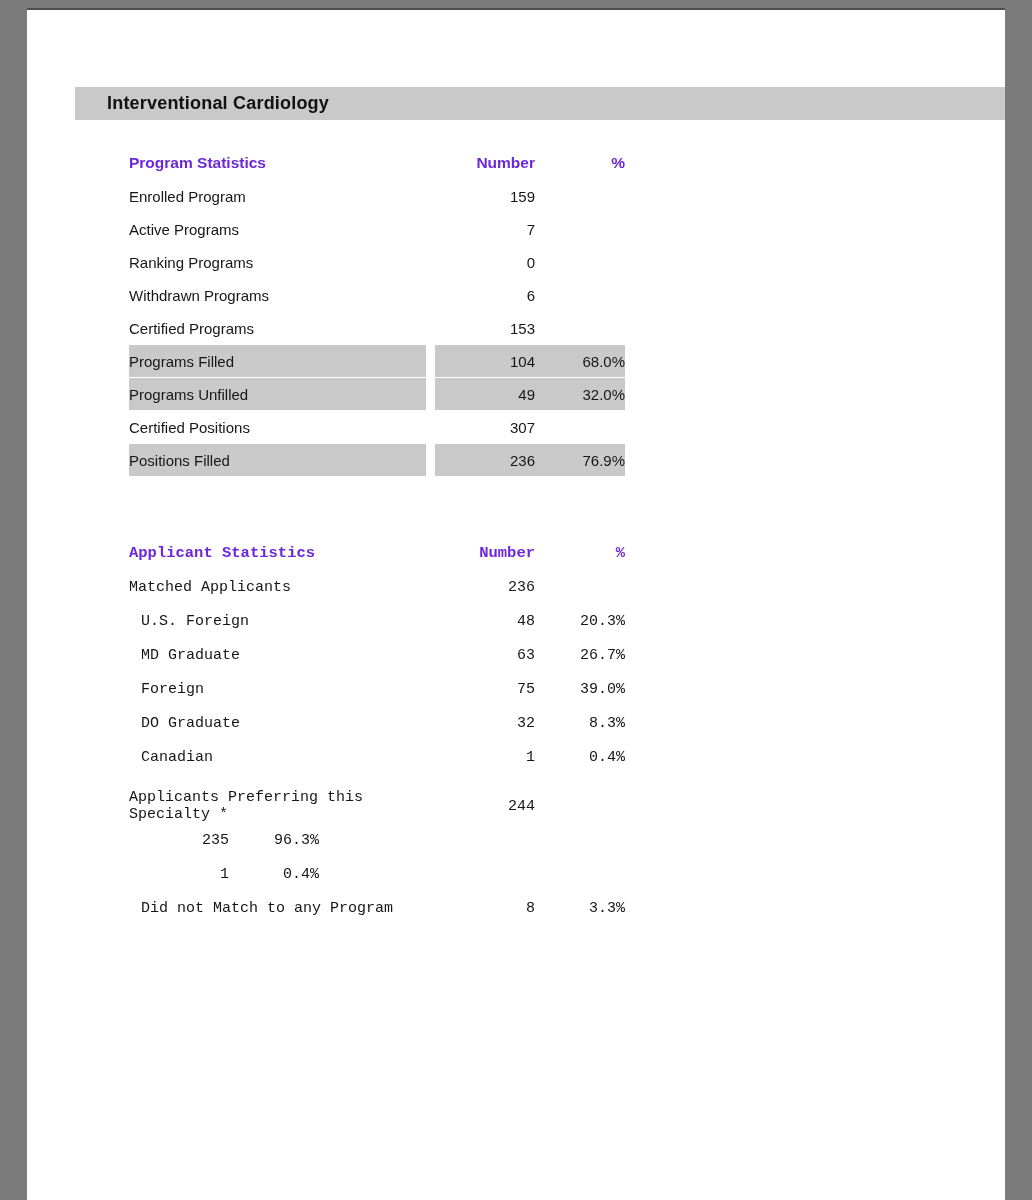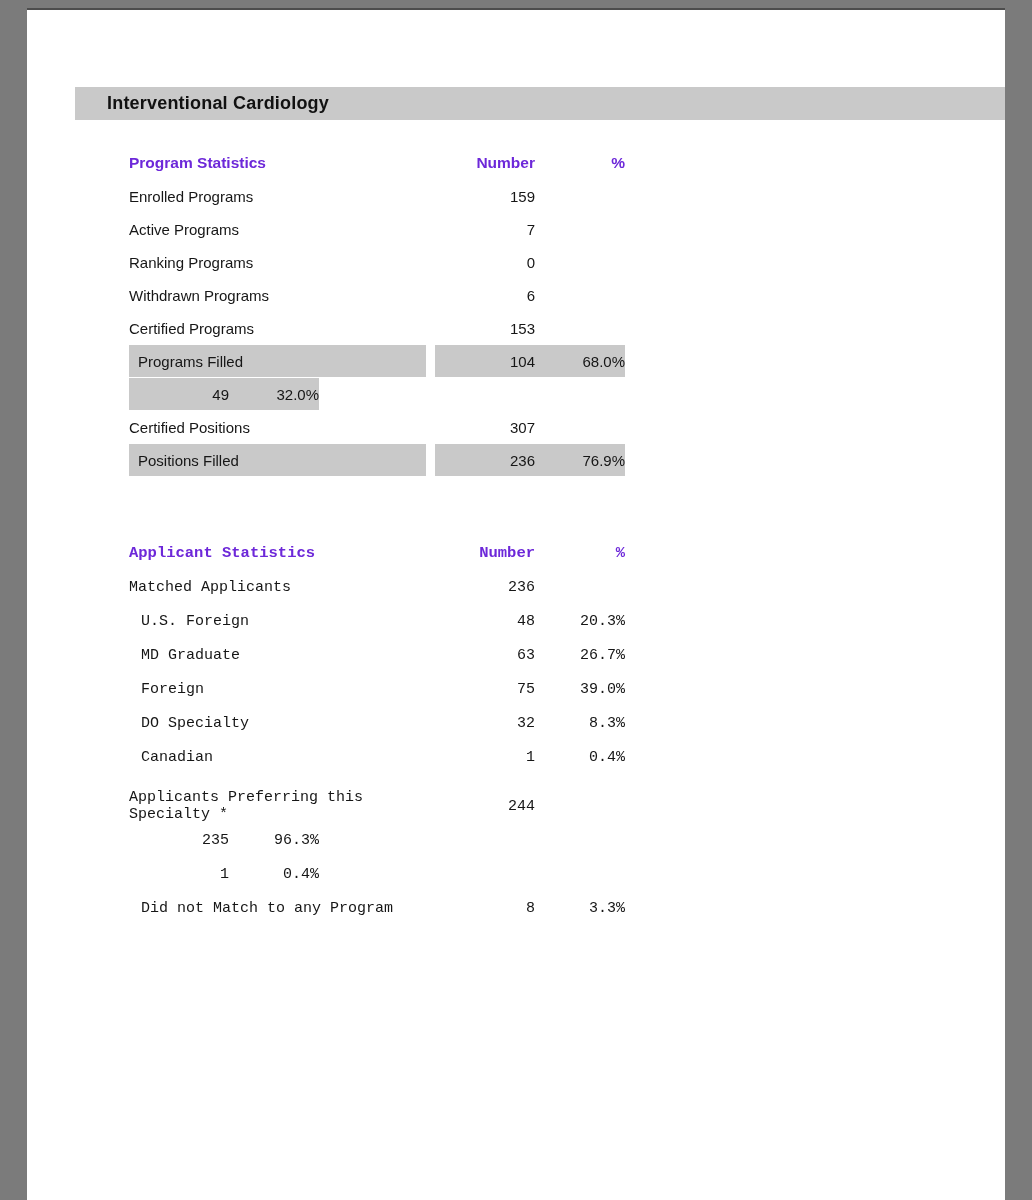--- a/index.html
+++ b/index.html
@@ -65,21 +65,20 @@
   .thead { font-weight: bold; color: #6d28d9; }
   .thead .lbl, .thead .num, .thead .pct { font-size: 15.5px; }
   
   .trow.hl .lbl,
   .trow.hl .num,
   .trow.hl .pct {
     background: #c9c9c9;
   }
   .trow.hl .lbl {
     margin-right: 9px;
-    padding-left: 9px;
     box-sizing: border-box;
   }
   
   .trow.ind .lbl {
     padding-left: 12px;
     box-sizing: border-box;
   }
   .trow.gap-before {
     margin-top: 15px;
   }
@@ -94,21 +93,21 @@
       <span class="title">Interventional Cardiology</span>
     </div>
 
     <div class="stats-table program-table">
       <div class="trow thead">
         <span class="lbl">Program Statistics</span>
         <span class="num">Number</span>
         <span class="pct">%</span>
       </div>
       <div class="trow">
-        <span class="lbl">Enrolled Programs</span>
+        <span class="lbl">Enrolled Program</span>
         <span class="num">159</span>
         <span class="pct"></span>
       </div>
       <div class="trow">
         <span class="lbl">Active Programs</span>
         <span class="num">7</span>
         <span class="pct"></span>
       </div>
       <div class="trow">
         <span class="lbl">Ranking Programs</span>
@@ -124,20 +123,21 @@
         <span class="lbl">Certified Programs</span>
         <span class="num">153</span>
         <span class="pct"></span>
       </div>
       <div class="trow hl">
         <span class="lbl">Programs Filled</span>
         <span class="num">104</span>
         <span class="pct">68.0%</span>
       </div>
       <div class="trow hl">
+        <span class="lbl">Programs Unfilled</span>
         <span class="num">49</span>
         <span class="pct">32.0%</span>
       </div>
       <div class="trow">
         <span class="lbl">Certified Positions</span>
         <span class="num">307</span>
         <span class="pct"></span>
       </div>
       <div class="trow hl">
         <span class="lbl">Positions Filled</span>
@@ -166,21 +166,21 @@
         <span class="lbl">MD Graduate</span>
         <span class="num">63</span>
         <span class="pct">26.7%</span>
       </div>
       <div class="trow ind">
         <span class="lbl">Foreign</span>
         <span class="num">75</span>
         <span class="pct">39.0%</span>
       </div>
       <div class="trow ind">
-        <span class="lbl">DO Specialty</span>
+        <span class="lbl">DO Graduate</span>
         <span class="num">32</span>
         <span class="pct">8.3%</span>
       </div>
       <div class="trow ind">
         <span class="lbl">Canadian</span>
         <span class="num">1</span>
         <span class="pct">0.4%</span>
       </div>
       <div class="trow gap-before">
         <span class="lbl">Applicants Preferring this Specialty *</span>

